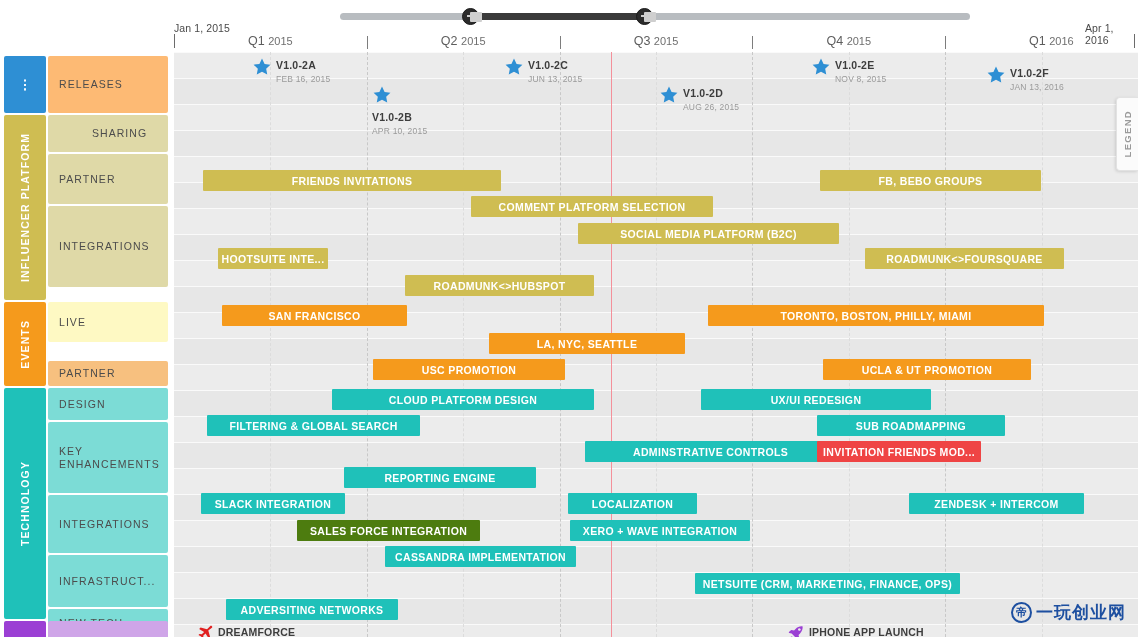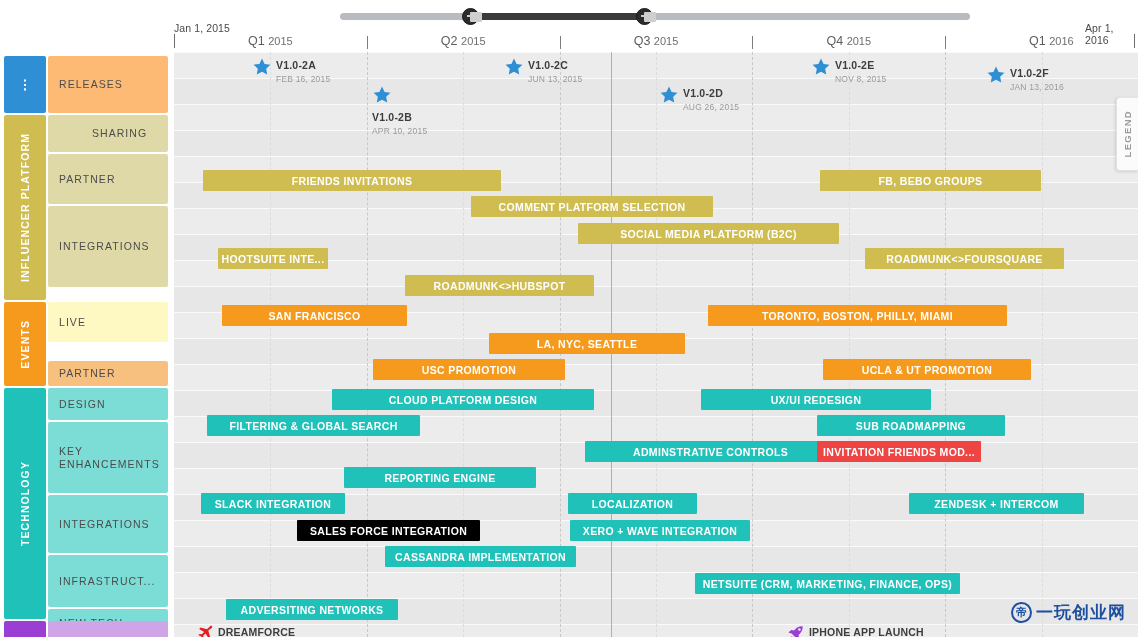--- a/index.html
+++ b/index.html
@@ -193,21 +193,21 @@
         </div>
         <div class="bar" style="left: 691px; width: 199px; top: 196px; background: rgb(207, 189, 82);">
           <span>ROADMUNK&lt;&gt;FOURSQUARE</span>
         </div>
         <div class="bar" style="left: 231px; width: 189px; top: 223px; background: rgb(207, 189, 82);">
           <span>ROADMUNK&lt;&gt;HUBSPOT</span>
         </div>
         <div class="bar" style="left: 48px; width: 185px; top: 253px; background: rgb(245, 154, 28);">
           <span>SAN FRANCISCO</span>
         </div>
-        <div class="bar" style="left: 534px; width: 299px; top: 253px; background: rgb(245, 154, 28);">
+        <div class="bar" style="left: 534px; width: 336px; top: 253px; background: rgb(245, 154, 28);">
           <span>TORONTO, BOSTON, PHILLY, MIAMI</span>
         </div>
         <div class="bar" style="left: 315px; width: 196px; top: 281px; background: rgb(245, 154, 28);">
           <span>LA, NYC, SEATTLE</span>
         </div>
         <div class="bar" style="left: 199px; width: 192px; top: 307px; background: rgb(245, 154, 28);">
           <span>USC PROMOTION</span>
         </div>
         <div class="bar" style="left: 649px; width: 208px; top: 307px; background: rgb(245, 154, 28);">
           <span>UCLA &amp; UT PROMOTION</span>
@@ -235,21 +235,21 @@
         </div>
         <div class="bar" style="left: 27px; width: 144px; top: 441px; background: rgb(31, 193, 185);">
           <span>SLACK INTEGRATION</span>
         </div>
         <div class="bar" style="left: 394px; width: 129px; top: 441px; background: rgb(31, 193, 185);">
           <span>LOCALIZATION</span>
         </div>
         <div class="bar" style="left: 735px; width: 175px; top: 441px; background: rgb(31, 193, 185);">
           <span>ZENDESK + INTERCOM</span>
         </div>
-        <div class="bar" style="left: 123px; width: 183px; top: 468px; background: #000000;">
+        <div class="bar" style="left: 123px; width: 183px; top: 468px; background: #4d7c0f;">
           <span>SALES FORCE INTEGRATION</span>
         </div>
         <div class="bar" style="left: 396px; width: 180px; top: 468px; background: rgb(31, 193, 185);">
           <span>XERO + WAVE INTEGRATION</span>
         </div>
         <div class="bar" style="left: 211px; width: 191px; top: 494px; background: rgb(31, 193, 185);">
           <span>CASSANDRA IMPLEMENTATION</span>
         </div>
         <div class="bar" style="left: 521px; width: 265px; top: 521px; background: rgb(31, 193, 185);">
           <span>NETSUITE (CRM, MARKETING, FINANCE, OPS)</span>

